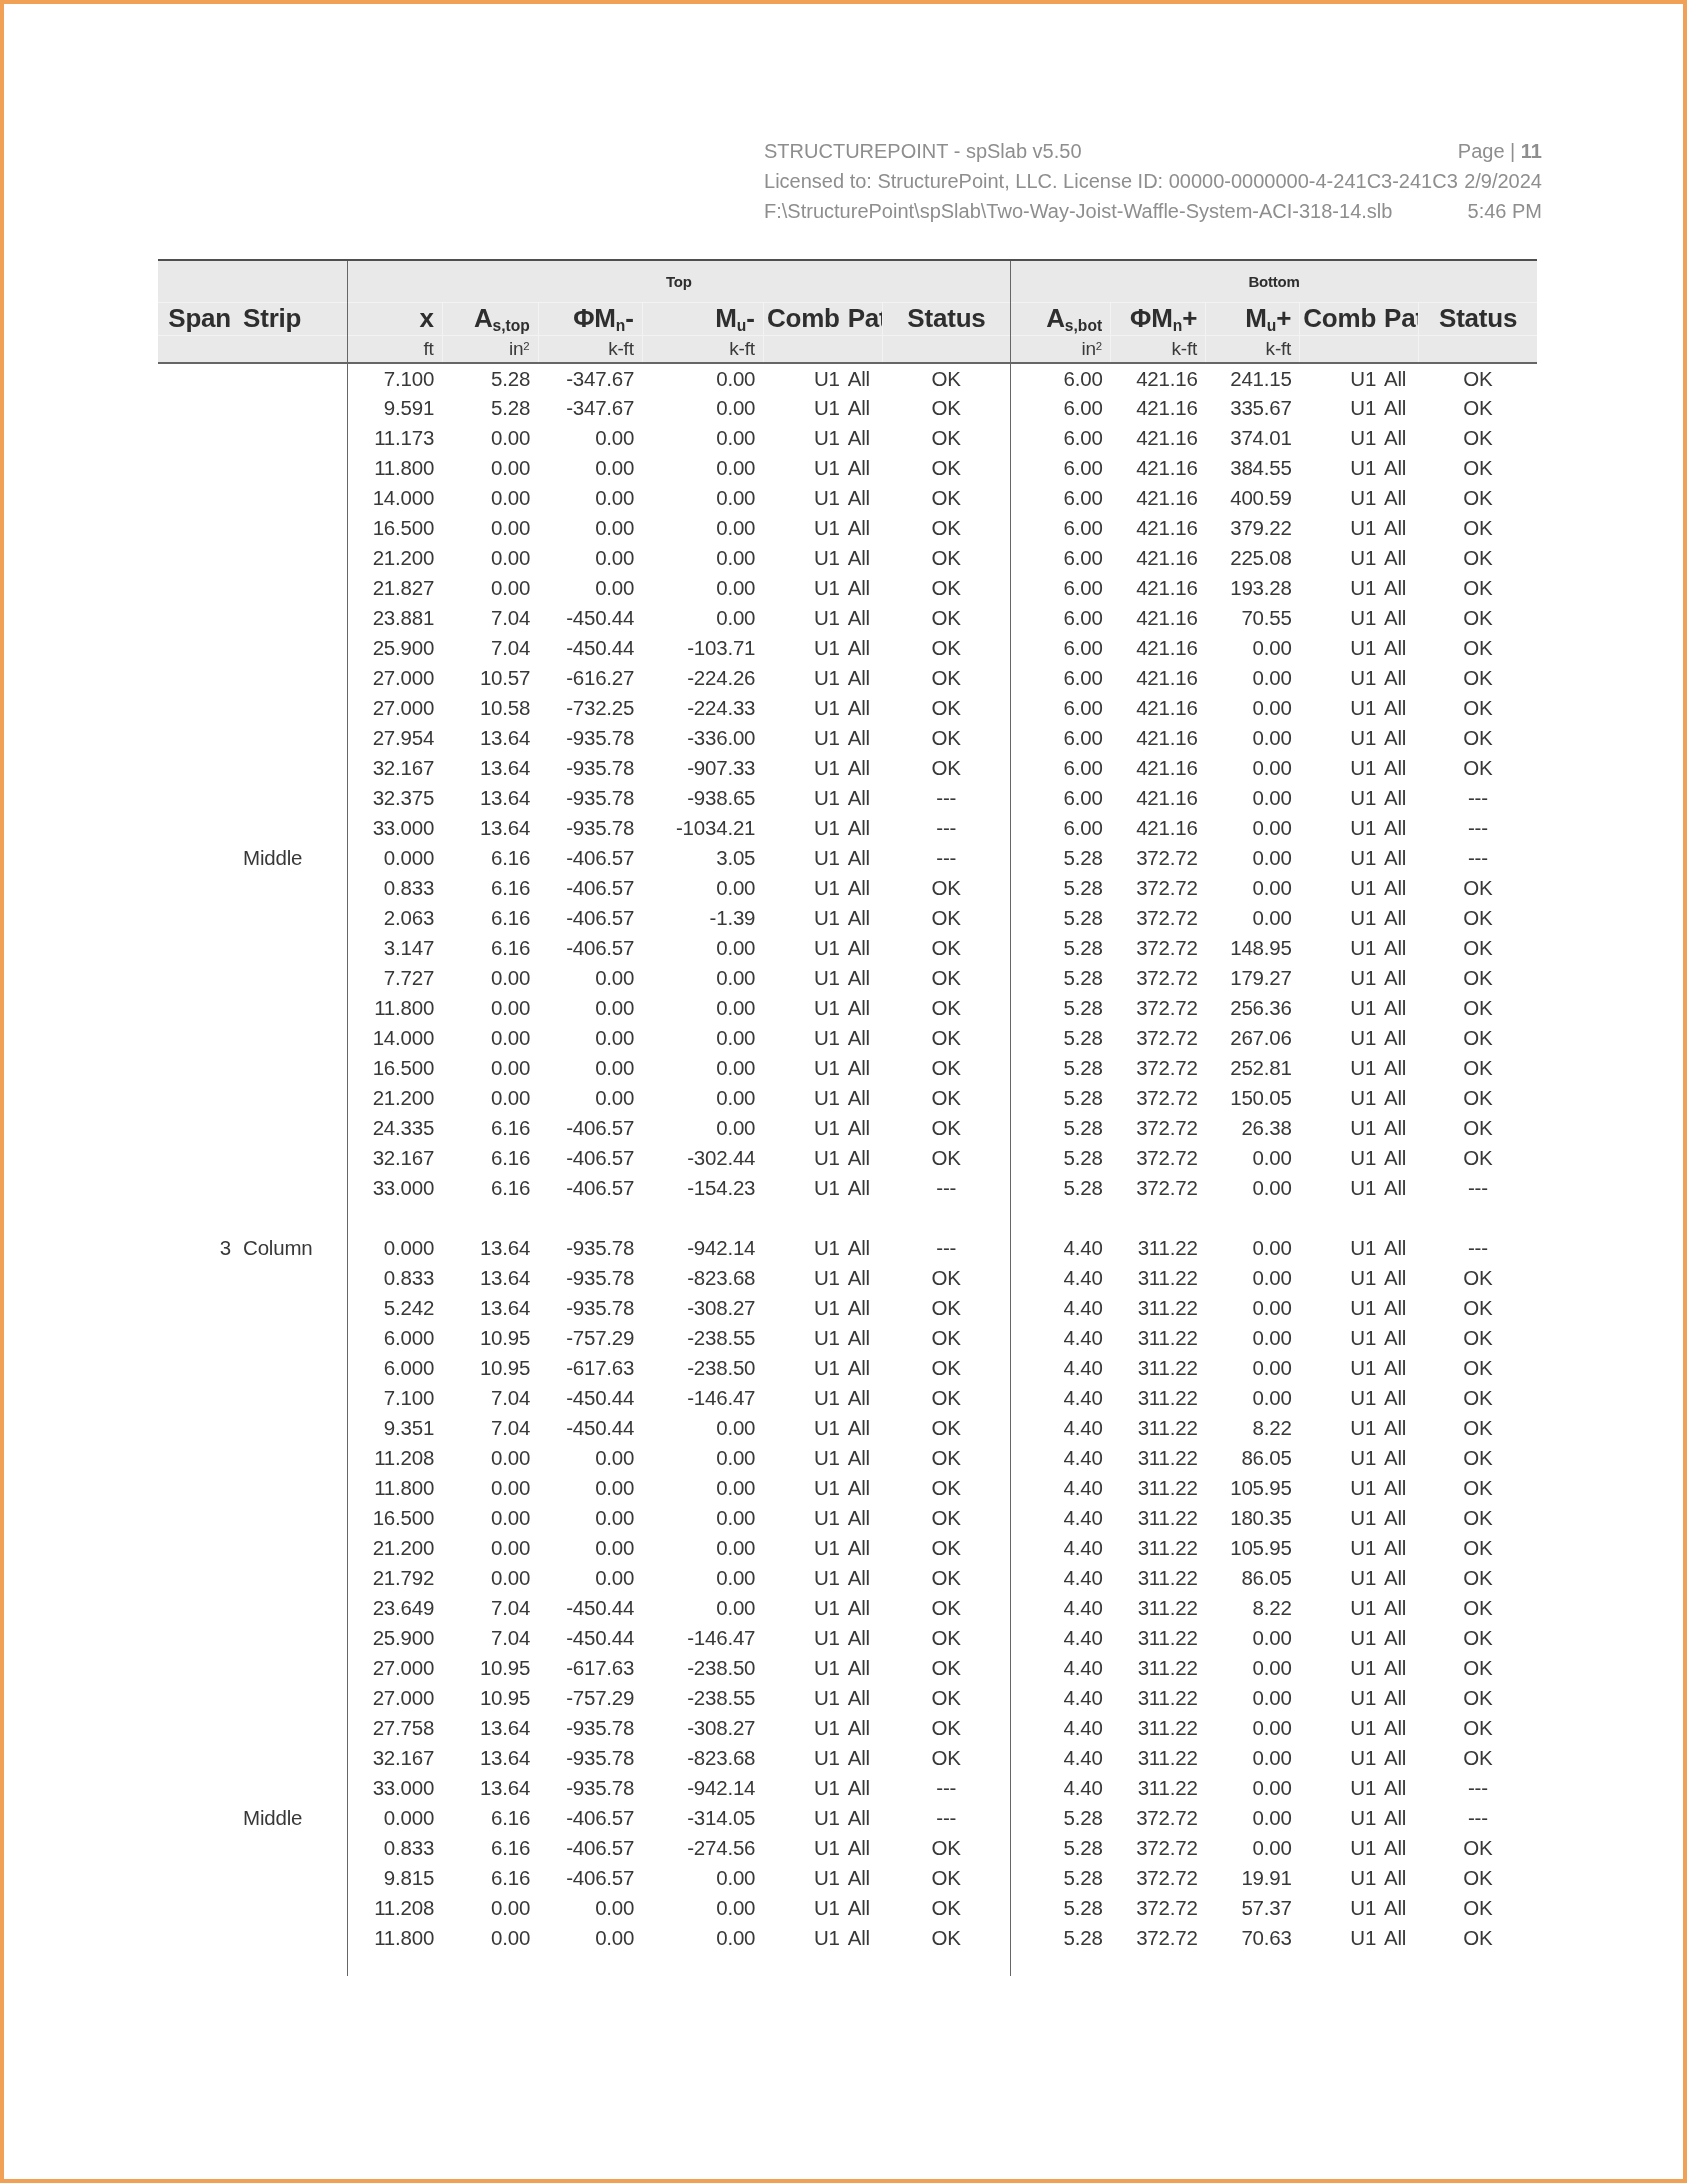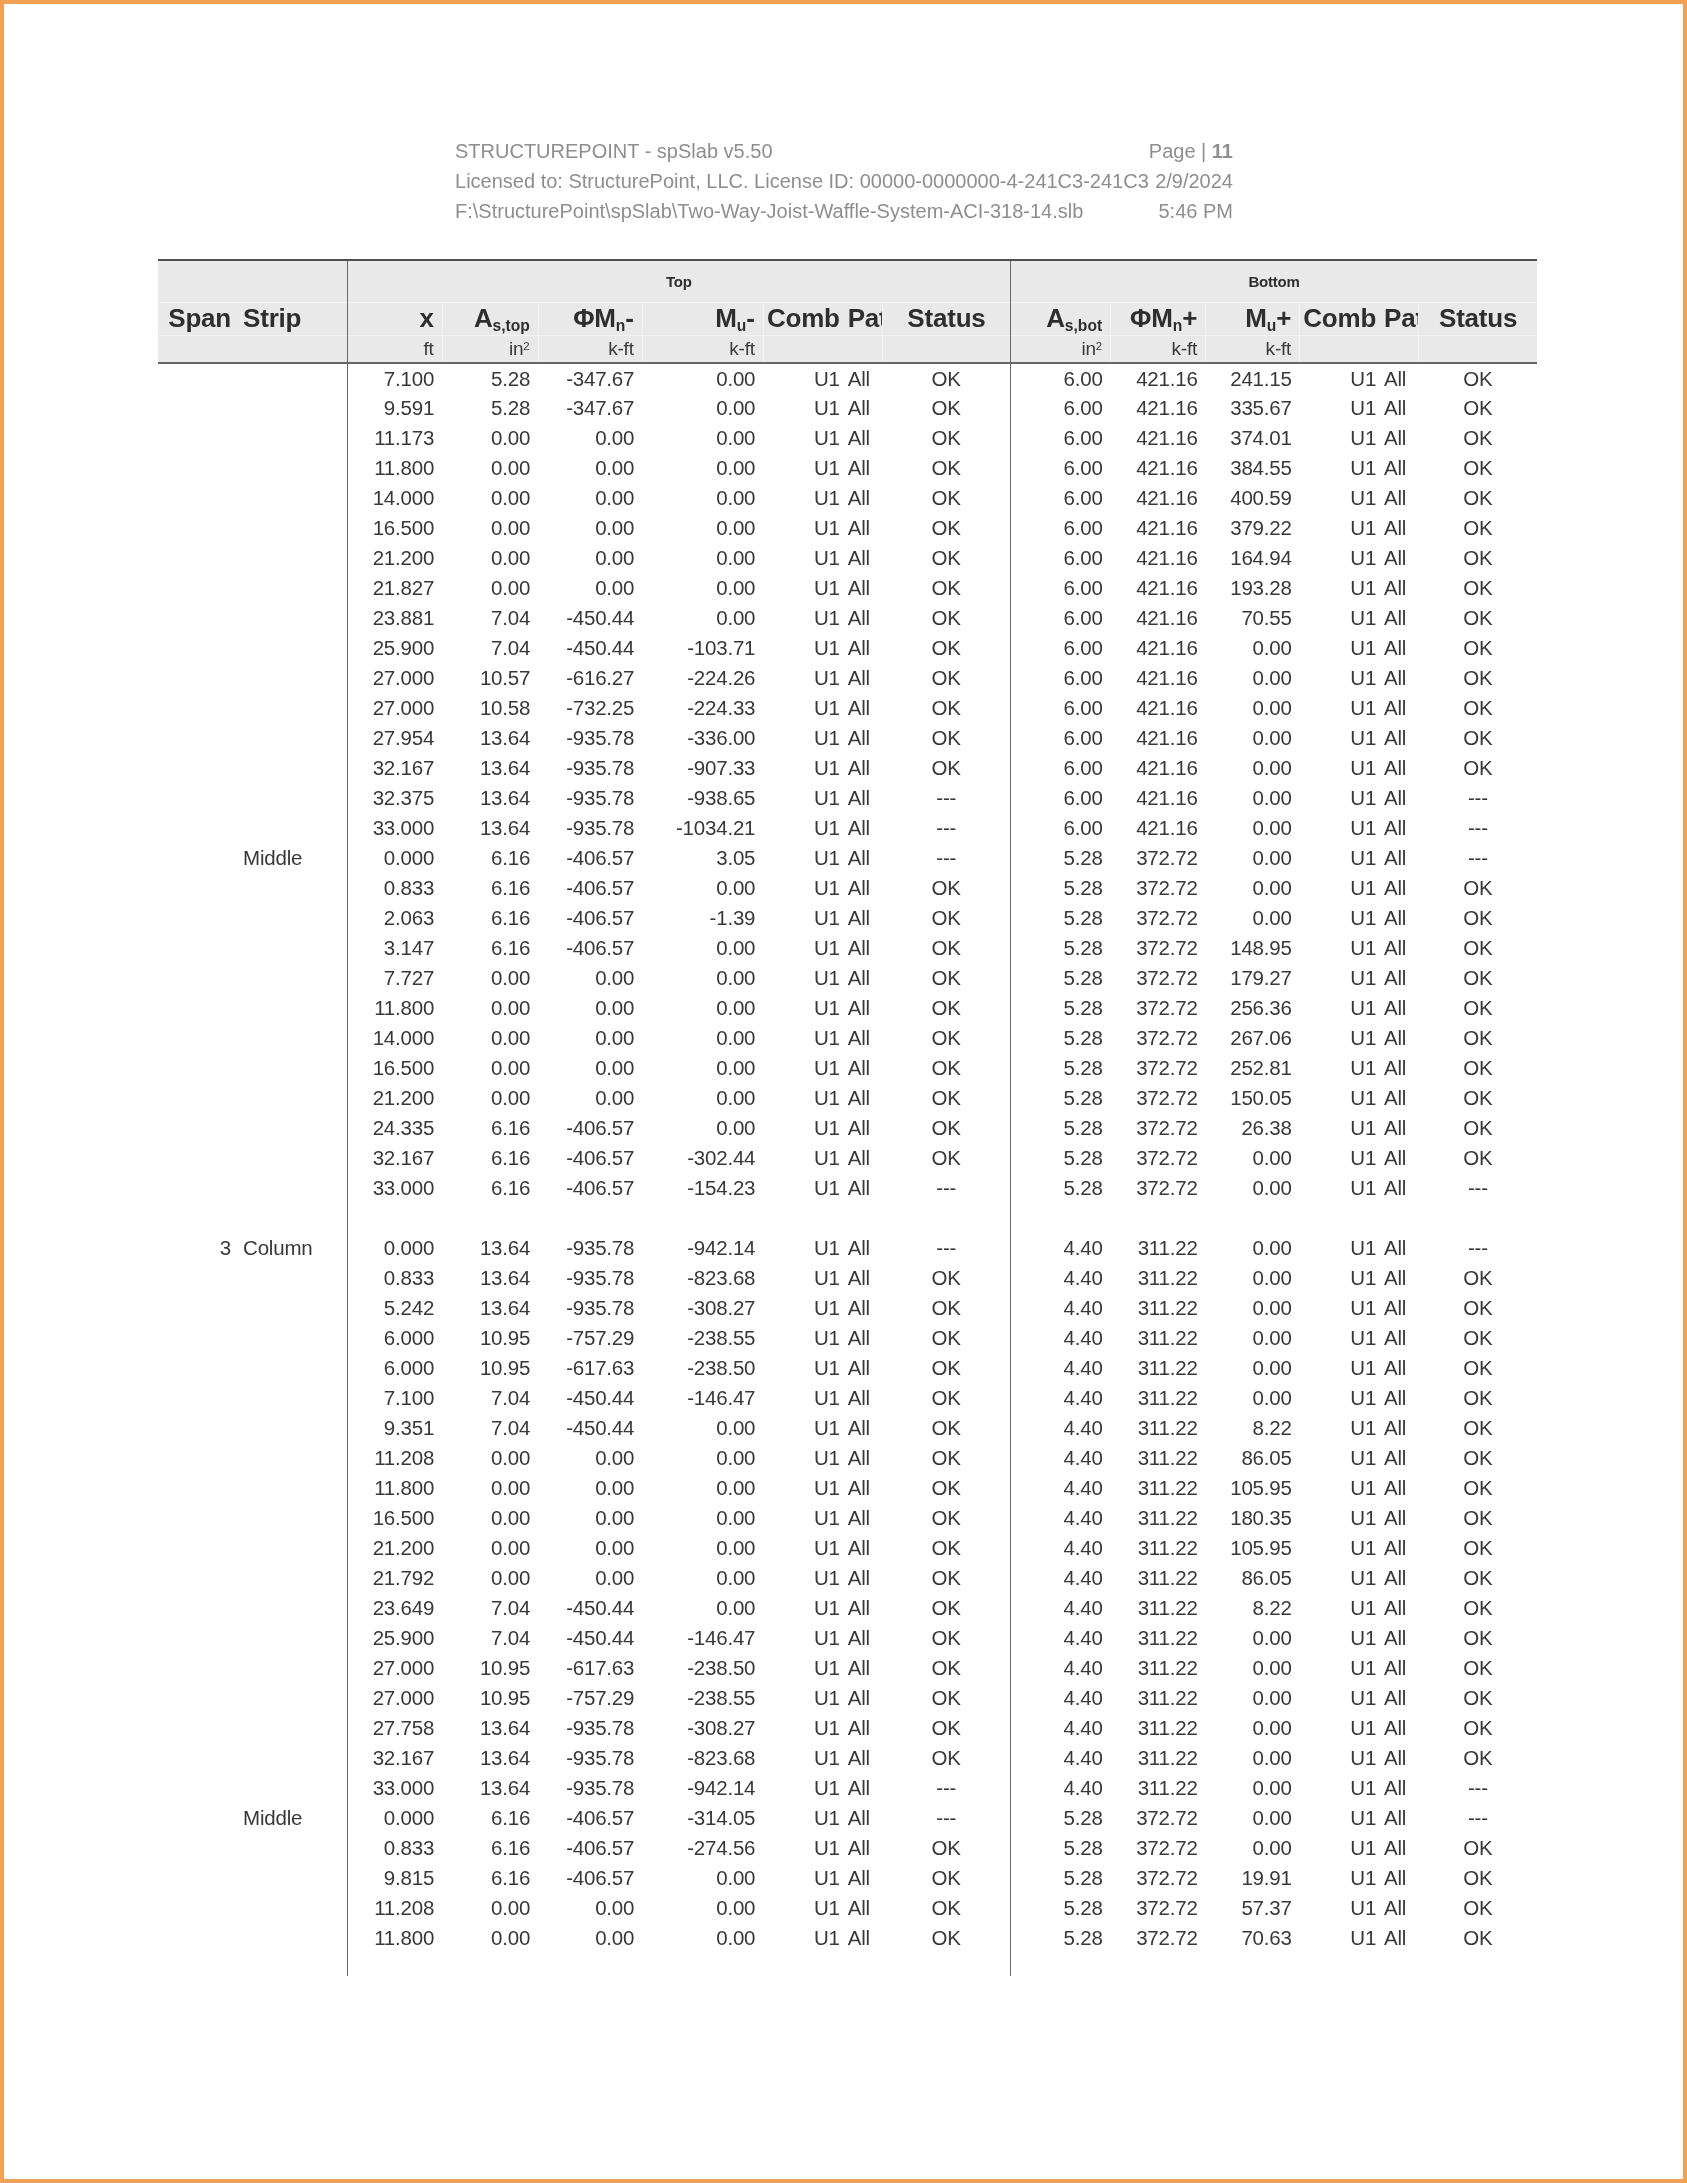--- a/index.html
+++ b/index.html
@@ -17,21 +17,21 @@
   .page{
     position:relative;
     width:1687px;height:2183px;
     background:#ffffff;
     border:4px solid var(--accent);
     overflow:hidden;
   }
   
   .page-header{
     position:absolute;top:132px;left:142px;right:141px;
-    display:flex;justify-content:center;
+    display:flex;justify-content:flex-end;
     color:var(--muted);
     font-size:20px;line-height:30px;
   }
   .ph-left{ text-align:left; white-space:nowrap;}
   .ph-right{ text-align:right; white-space:nowrap;}
   .ph-right .bold{font-weight:bold;}
   
   table.report{
     position:absolute;top:255px;left:154px;
     width:1379px;
@@ -256,21 +256,21 @@
           <td class="c1"></td>
           <td class="c2 divl">21.200</td>
           <td class="c3">0.00</td>
           <td class="c4">0.00</td>
           <td class="c5">0.00</td>
           <td class="c6">U1</td>
           <td class="c7">All</td>
           <td class="c8">OK</td>
           <td class="c9 divl">6.00</td>
           <td class="c10">421.16</td>
-          <td class="c11">164.94</td>
+          <td class="c11">225.08</td>
           <td class="c12">U1</td>
           <td class="c13">All</td>
           <td class="c14">OK</td>
         </tr>
         <tr>
           <td class="c0"></td>
           <td class="c1"></td>
           <td class="c2 divl">21.827</td>
           <td class="c3">0.00</td>
           <td class="c4">0.00</td>

